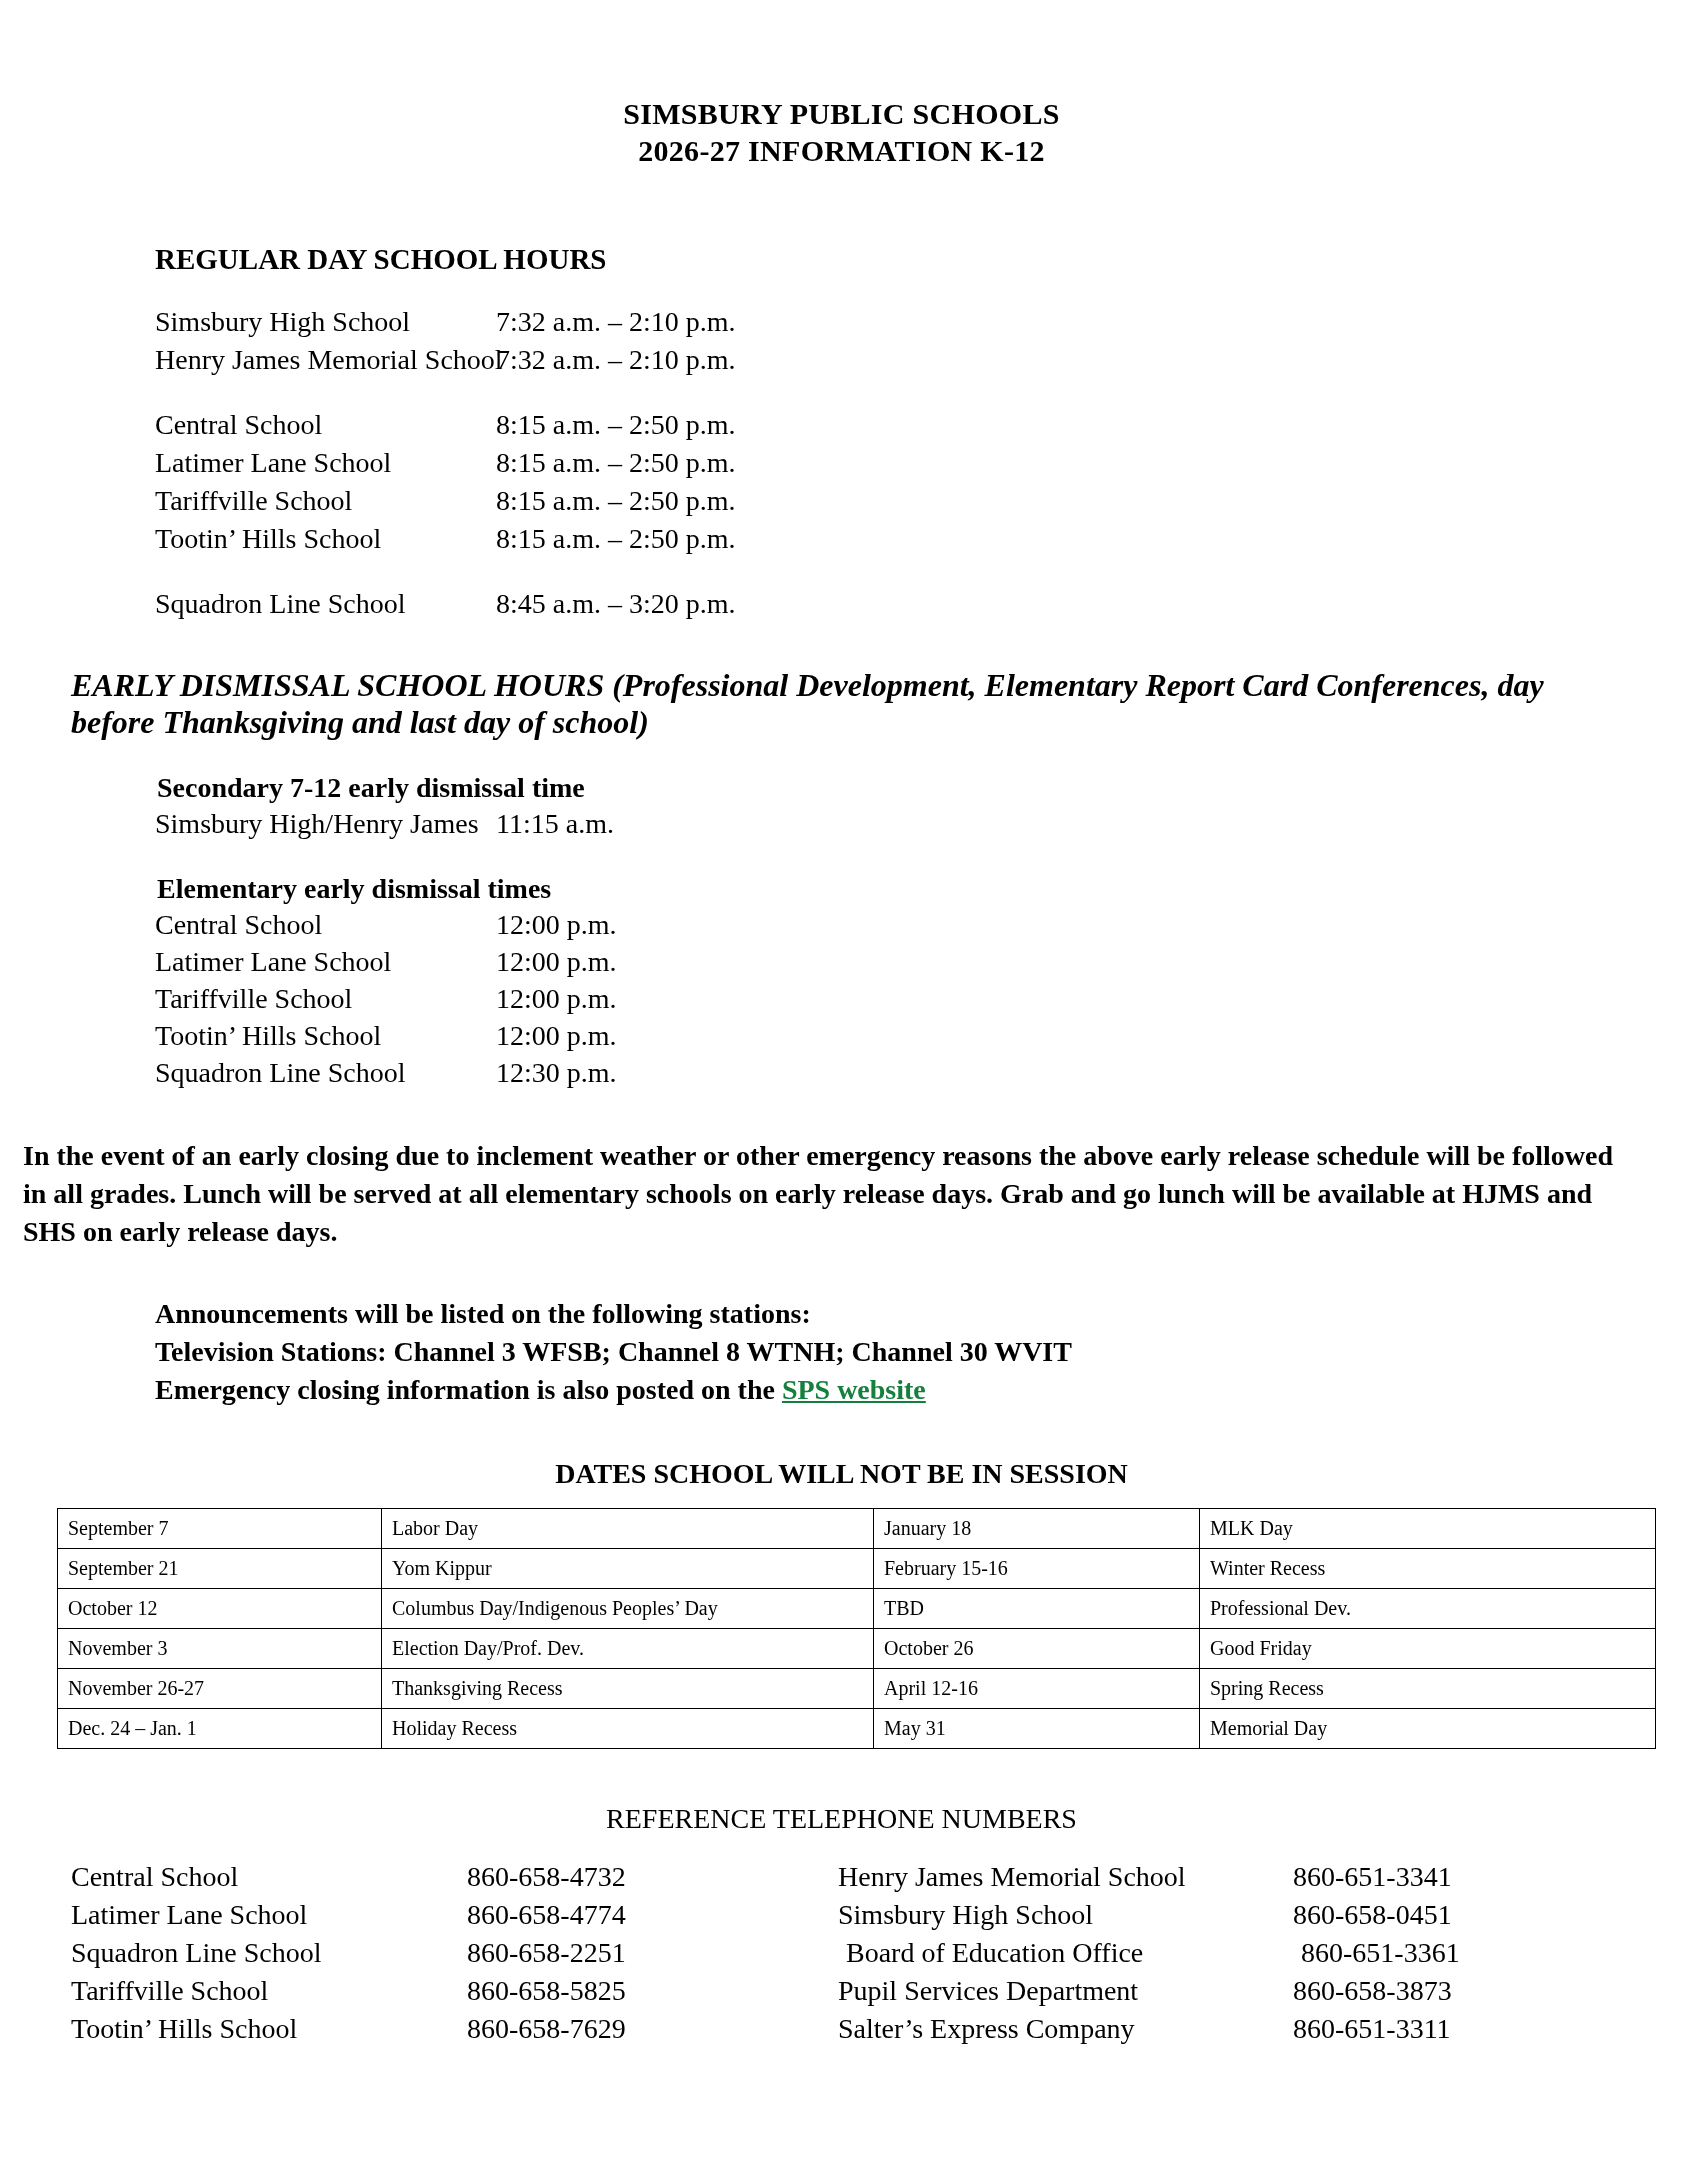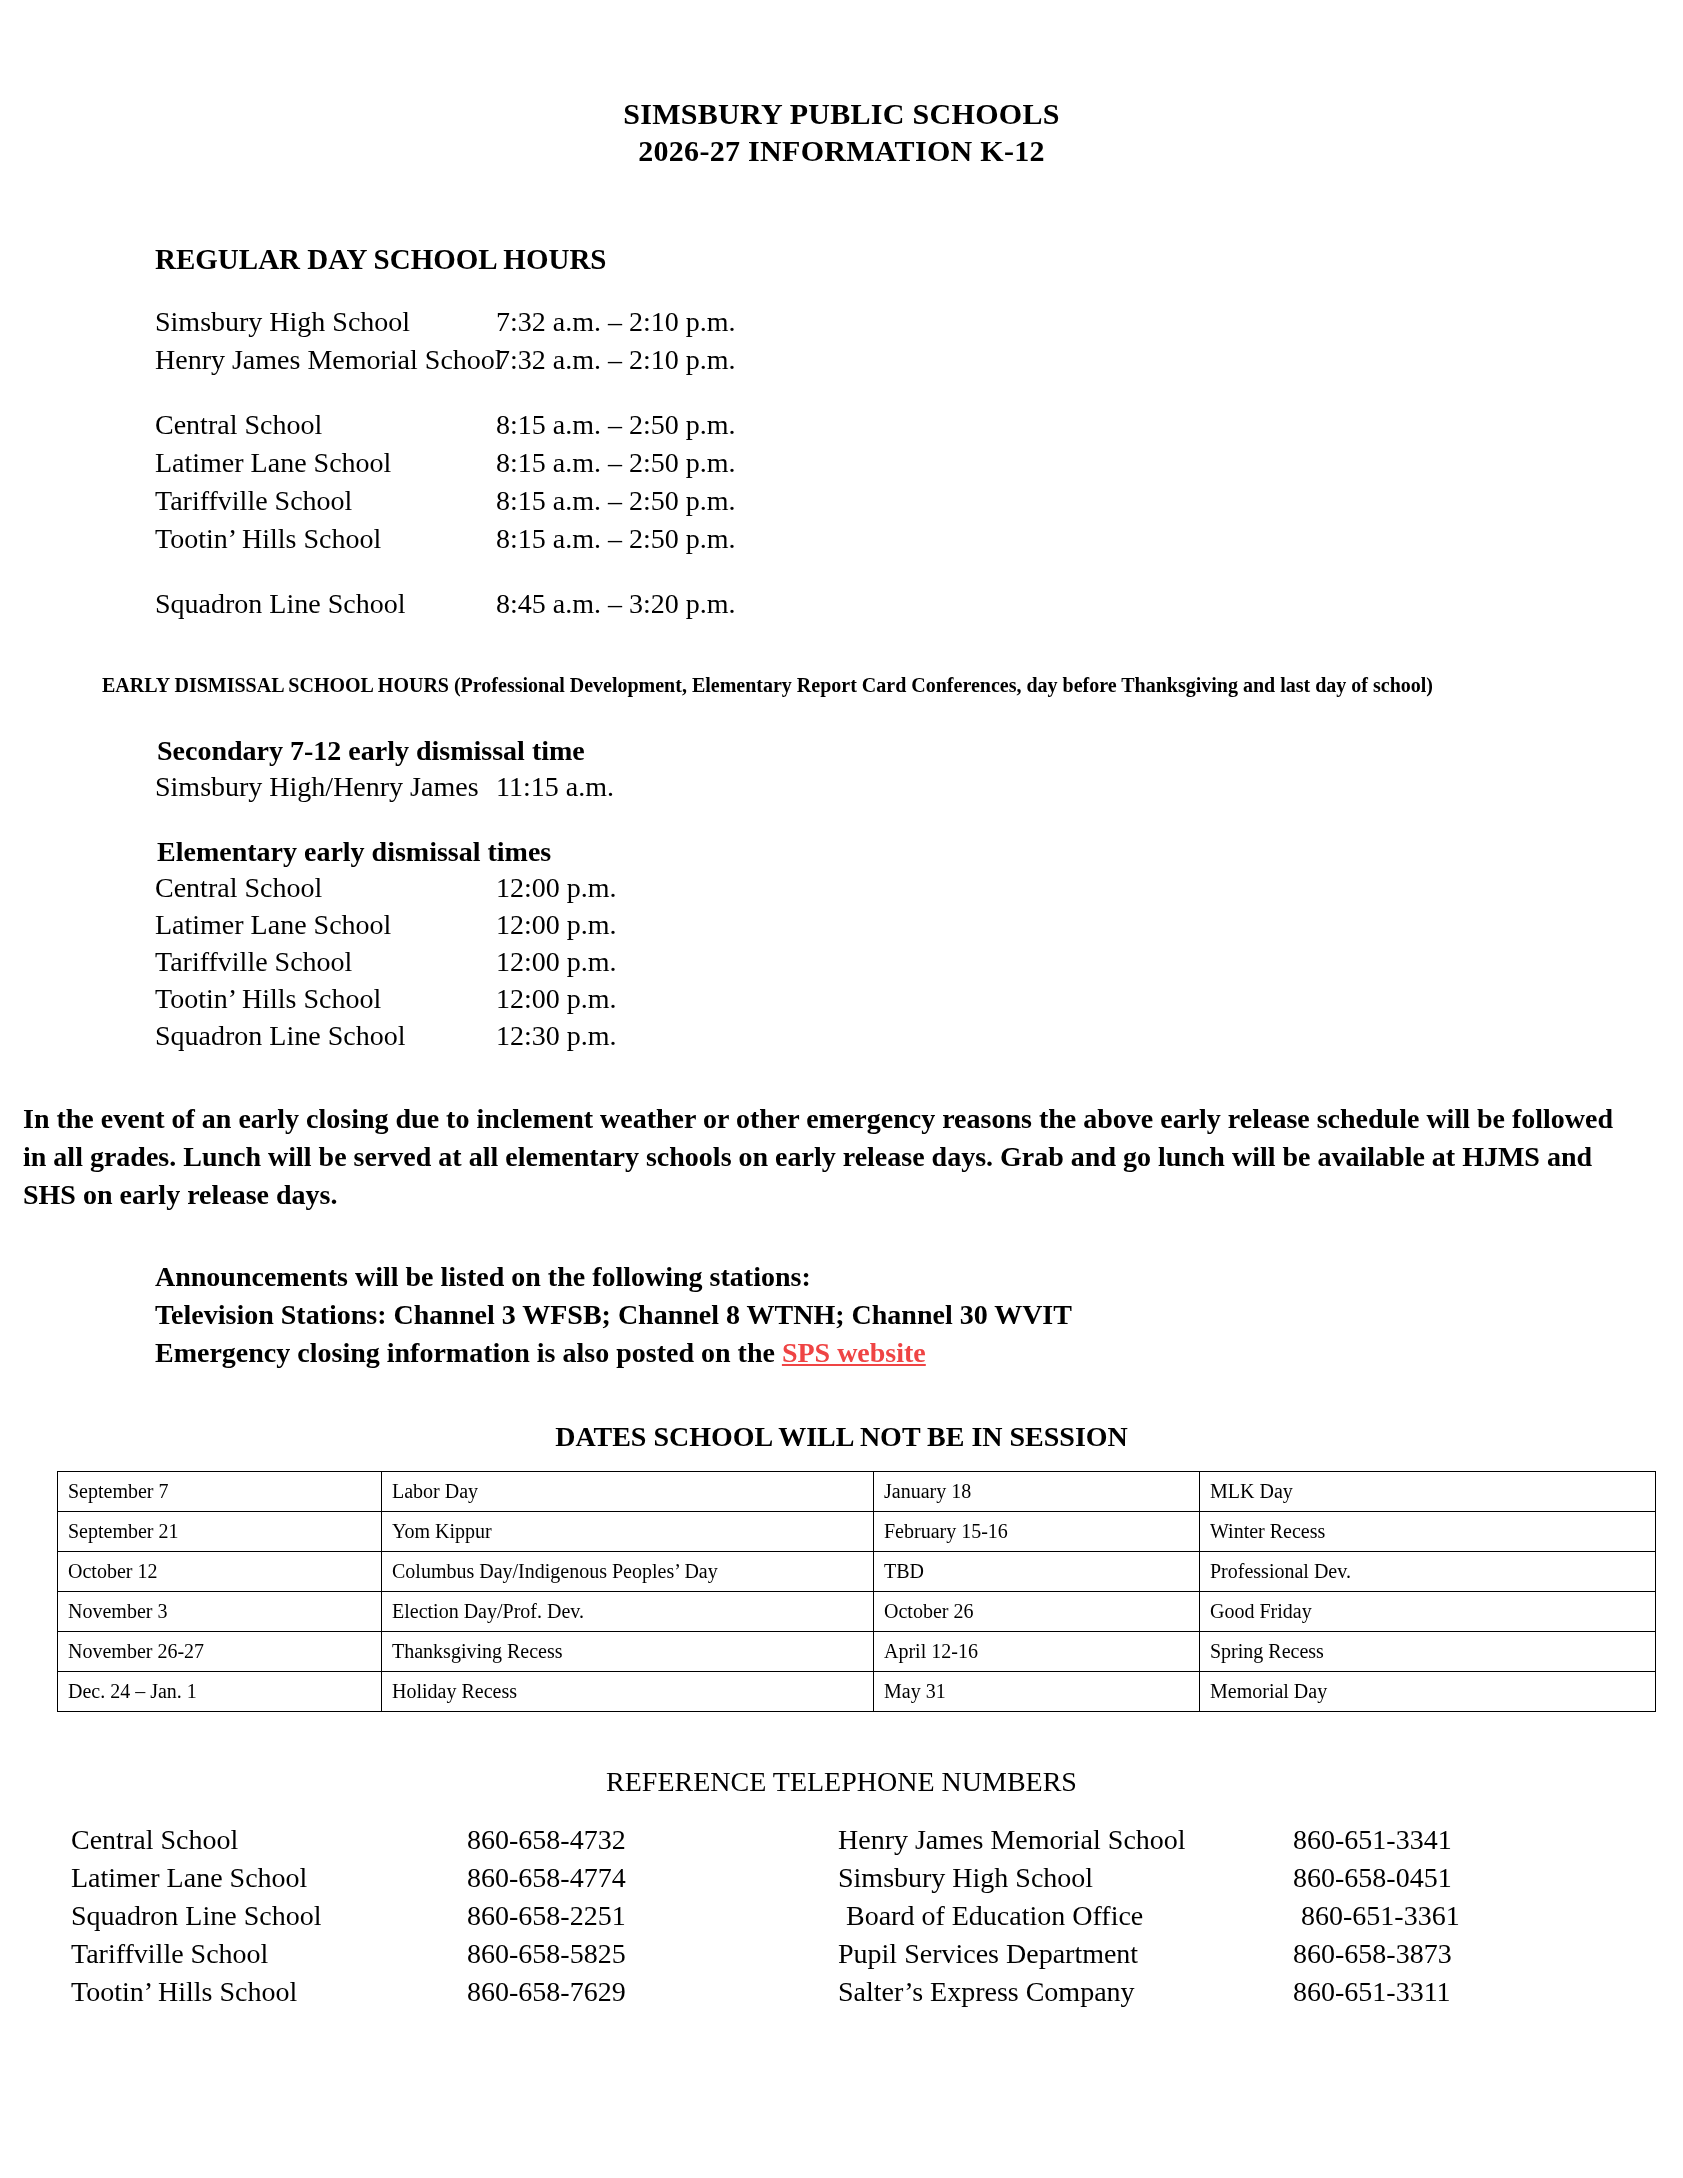--- a/index.html
+++ b/index.html
@@ -61,25 +61,26 @@
     font-size: 28px;
     line-height: 38px;
     white-space: nowrap;
   }
   .hour-name { width: 341px; flex: 0 0 341px; }
   .hour-time { flex: 0 0 auto; }
 
   
   .early-head {
     font-weight: bold;
-    font-size: 20px;
+    font-size: 32px;
     line-height: 37px;
-    margin-left: 102px;
+    margin-left: 71px;
     margin-right: 71px;
     margin-top: 44px;
+    font-style: italic;
   }
 
   .dismissal-block {
     margin-left: 155px;
     margin-top: 30px;
   }
   .dismissal-block .sub-heading { margin-left: 2px; }
   .dismissal-row {
     display: flex;
     font-size: 28px;
@@ -104,21 +105,21 @@
   
   .announce {
     font-weight: bold;
     font-size: 28px;
     line-height: 38px;
     margin-left: 155px;
     margin-top: 44px;
   }
   .announce a,
   .link {
-    color: #ef4444;
+    color: #15803d;
     text-decoration: underline;
     font-weight: bold;
   }
 
   
   .table-title {
     text-align: center;
     font-weight: bold;
     font-size: 28px;
     line-height: 34px;

